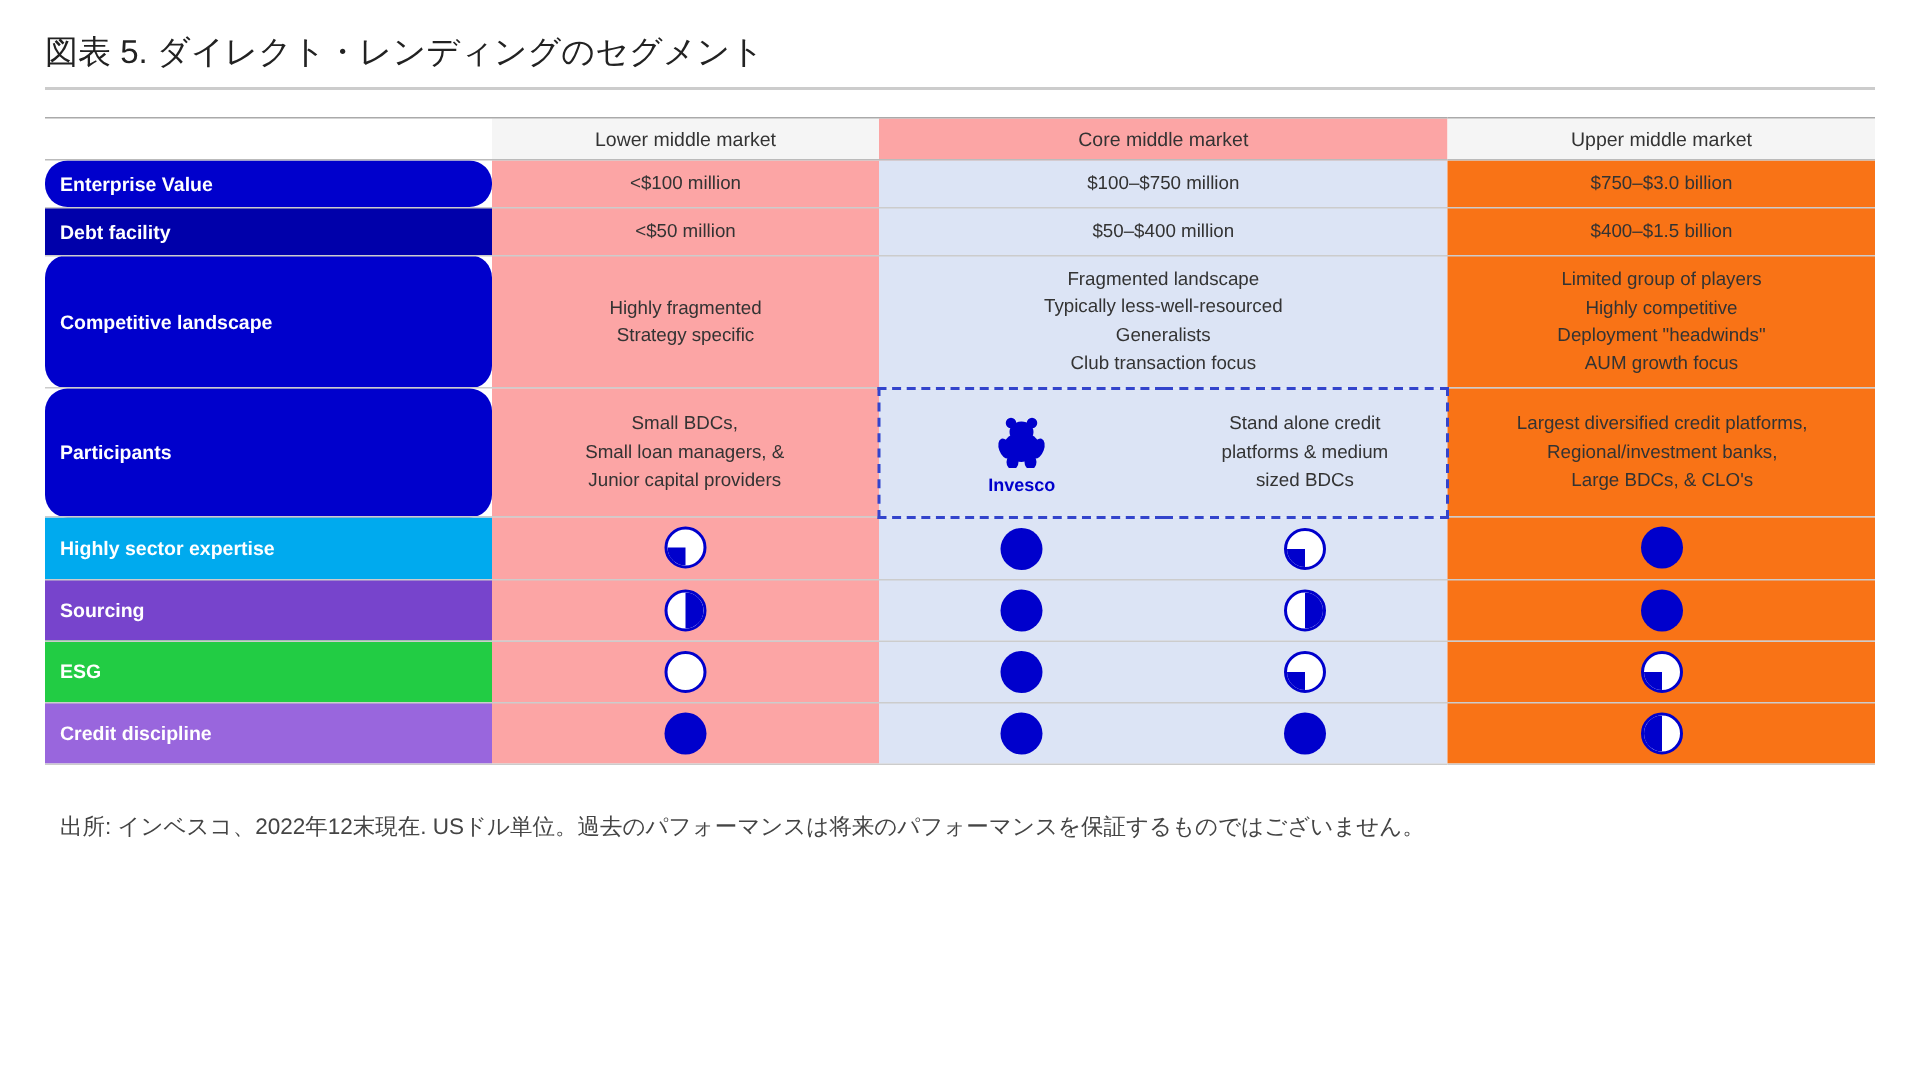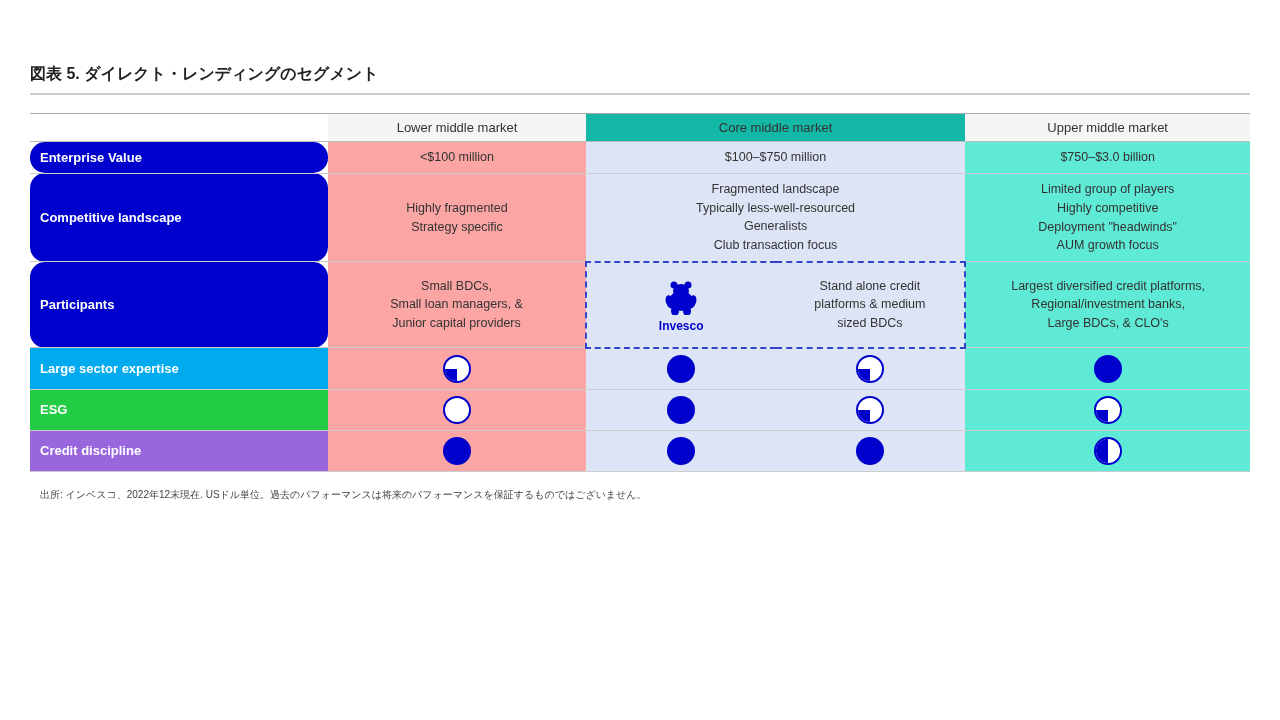--- a/index.html
+++ b/index.html
@@ -5,26 +5,25 @@
     * { margin: 0; padding: 0; box-sizing: border-box; }
     body {
       font-family: Arial, sans-serif;
       background: #ffffff;
       color: #222;
       width: 1280px;
       min-height: 720px;
       padding: 20px 30px;
     }
     .page-title {
-      font-size: 16px;
-      font-weight: bold;
+      font-size: 22px;
+      font-weight: normal;
       margin-bottom: 10px;
       padding-bottom: 8px;
       border-bottom: 2px solid #ccc;
-      margin-top: 44px;
     }
     .table-wrap {
       margin-top: 18px;
       overflow: hidden;
     }
     table {
       width: 100%;
       border-collapse: collapse;
       font-size: 12.5px;
     }
@@ -35,21 +34,21 @@
       padding: 6px 8px;
       color: #333;
       font-size: 13px;
       border-top: 1.5px solid #aaa;
       border-bottom: 1px solid #bbb;
     }
     .header-row th:first-child {
       border-top: 1.5px solid #aaa;
     }
     .col-lower { width: 19%; background: #f5f5f5; margin-top: 16px; }
-    .col-core { width: 19%; background: #14b8a6; }
+    .col-core { width: 19%; background: #fca5a5; }
     .col-upper { width: 21%; background: #f5f5f5; }
 
     
     .row-label {
       font-weight: bold;
       color: #fff;
       padding: 6px 10px;
       vertical-align: middle;
       font-size: 13px;
     }
@@ -67,21 +66,21 @@
       vertical-align: middle;
       padding: 6px 8px;
       border-bottom: 1px solid #ddd;
       line-height: 1.5;
       color: #333;
       font-size: 12.5px;
     }
     td.data-cell.lower { background: #fca5a5; }
     td.data-cell.core { background: #dce4f5; }
     td.data-cell.upper-left { background: #dce4f5; }
-    td.data-cell.upper { background: #5eead4; }
+    td.data-cell.upper { background: #f97316; }
 
     tr.data-row td { border-bottom: 1px solid #ccc; }
 
     
     .dashed-left { border-left: 2px dashed #3344cc !important; }
     .dashed-right { border-right: 2px dashed #3344cc !important; }
     .dashed-top { border-top: 2px dashed #3344cc !important; }
     .dashed-bottom { border-bottom: 2px dashed #3344cc !important; }
 
     
@@ -163,22 +162,22 @@
       margin-top: 2px;
     }
 
     
     .participants-row td {
       vertical-align: middle;
     }
 
     
     .footer-note {
-      margin-top: 16px;
-      font-size: 10px;
+      margin-top: 32px;
+      font-size: 15px;
       color: #444;
       padding-left: 10px;
     }
 
     .header-empty { background: #fff; border: none; }
   </style>
 </head>
 <body>
 
 <div class="page-title">図表 5. ダイレクト・レンディングのセグメント</div>
@@ -203,20 +202,26 @@
     </thead>
     <tbody>
 
       <tr class="data-row">
         <td class="row-label label-blue">Enterprise Value</td>
         <td class="data-cell lower">&lt;$100 million</td>
         <td class="data-cell core" colspan="2">$100–$750 million</td>
         <td class="data-cell upper">$750–$3.0 billion</td>
       </tr>
 
+      <tr class="data-row">
+        <td class="row-label label-darkblue">Debt facility</td>
+        <td class="data-cell lower">&lt;$50 million</td>
+        <td class="data-cell core" colspan="2">$50–$400 million</td>
+        <td class="data-cell upper">$400–$1.5 billion</td>
+      </tr>
 
       <tr class="data-row">
         <td class="row-label label-blue">Competitive landscape</td>
         <td class="data-cell lower">
           <span>Highly fragmented</span><br>
           <span>Strategy specific</span>
         </td>
         <td class="data-cell core" colspan="2">
           <span>Fragmented landscape</span><br>
           <span>Typically less-well-resourced</span><br>
@@ -264,21 +269,21 @@
           <span>sized BDCs</span>
         </td>
         <td class="data-cell upper">
           <span>Largest diversified credit platforms,</span><br>
           <span>Regional/investment banks,</span><br>
           <span>Large BDCs, &amp; CLO's</span>
         </td>
       </tr>
 
       <tr class="data-row">
-        <td class="row-label label-cyan">Large sector expertise</td>
+        <td class="row-label label-cyan">Highly sector expertise</td>
         <td class="data-cell lower">
           <div class="circle-container">
             <div class="circle circle-quarter"></div>
           </div>
         </td>
         <td class="data-cell core">
           <div class="circle-container">
             <div class="circle circle-full"></div>
           </div>
         </td>
@@ -287,20 +292,43 @@
             <div class="circle circle-quarter"></div>
           </div>
         </td>
         <td class="data-cell upper">
           <div class="circle-container">
             <div class="circle circle-full"></div>
           </div>
         </td>
       </tr>
 
+      <tr class="data-row">
+        <td class="row-label label-purple">Sourcing</td>
+        <td class="data-cell lower">
+          <div class="circle-container">
+            <div class="circle circle-half-right"></div>
+          </div>
+        </td>
+        <td class="data-cell core">
+          <div class="circle-container">
+            <div class="circle circle-full"></div>
+          </div>
+        </td>
+        <td class="data-cell upper-left">
+          <div class="circle-container">
+            <div class="circle circle-half-right"></div>
+          </div>
+        </td>
+        <td class="data-cell upper">
+          <div class="circle-container">
+            <div class="circle circle-full"></div>
+          </div>
+        </td>
+      </tr>
 
       <tr class="data-row">
         <td class="row-label label-green">ESG</td>
         <td class="data-cell lower">
           <div class="circle-container">
             <div class="circle circle-empty"></div>
           </div>
         </td>
         <td class="data-cell core">
           <div class="circle-container">

